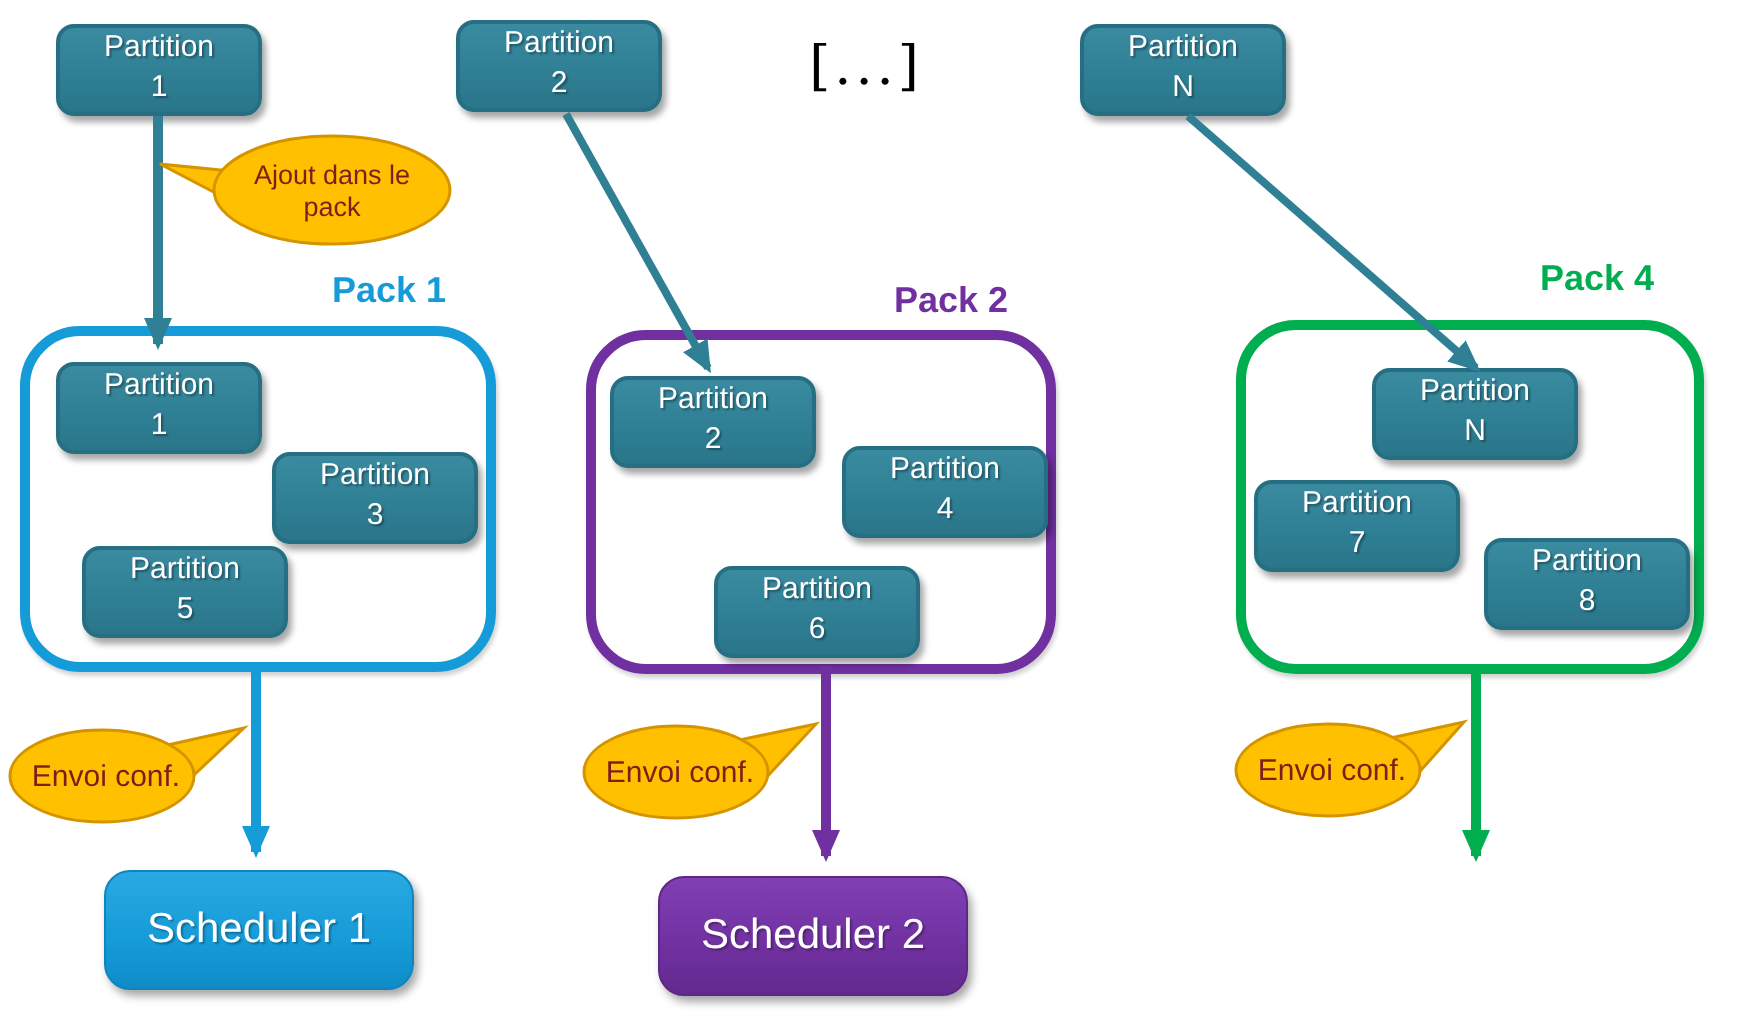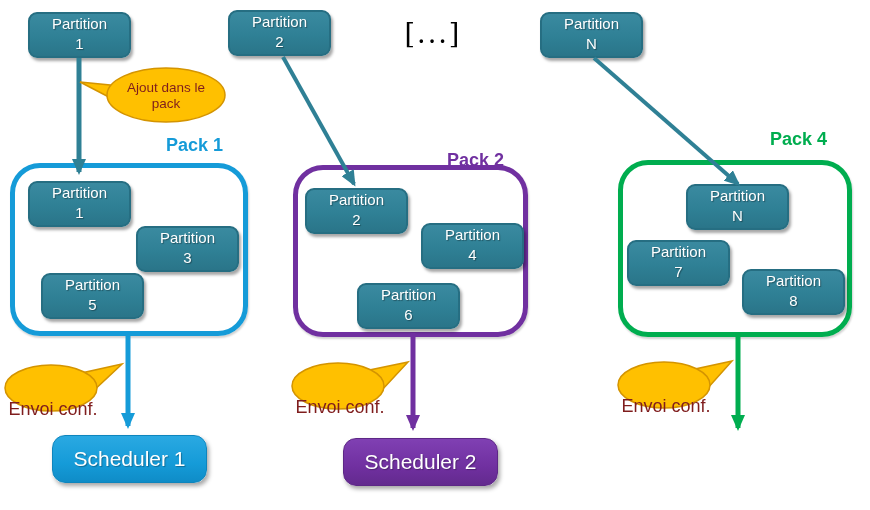--- a/index.html
+++ b/index.html
@@ -12,56 +12,56 @@
     position:absolute;background:transparent;border-radius:30px;
     border:5px solid #000;box-shadow:1px 2px 2px rgba(0,0,0,.18);
   }
   .pack1{left:10px;top:163px;width:228px;height:163px;border-color:var(--blue);}
   .pack2{left:293px;top:165px;width:225px;height:162px;border-color:var(--purple);}
   .pack3{left:618px;top:160px;width:224px;height:167px;border-color:var(--green);}
   .packlabel{
     position:absolute;font-weight:bold;font-size:18px;letter-spacing:0px;
   }
   .packlabel.pl1{left:166px;top:135px;color:var(--blue);}
-  .packlabel.pl2{left:447px;top:150px;color:var(--purple);}
+  .packlabel.pl2{left:447px;top:140px;color:var(--purple);}
   .packlabel.pl3{left:770px;top:129px;color:var(--green);}
   
   .pbox{
     position:absolute;width:103px;height:46px;border-radius:9px;
     background:linear-gradient(180deg,#3a8aa0 0%,var(--teal) 55%,#2a7589 100%);
     border:2px solid #266e82;box-sizing:border-box;
     color:#fff;text-align:center;font-size:15px;line-height:20px;
     display:flex;flex-direction:column;
     box-shadow:2px 3px 3px rgba(0,0,0,.35);
     text-shadow:1px 1px 1px rgba(0,0,0,.35);
   }
   .pbox span{display:block;}
   
   .sbox{
-    position:absolute;width:155px;height:48px;border-radius:13px;
+    position:absolute;width:155px;height:60px;border-radius:13px;
     color:#fff;font-size:21px;display:flex;align-items:center;justify-content:center;
     box-shadow:2px 3px 4px rgba(0,0,0,.35);text-shadow:1px 1px 1px rgba(0,0,0,.3);
     box-sizing:border-box;
   }
   .s1{left:52px;top:435px;background:linear-gradient(180deg,#2aa9e2 0%,var(--blue) 60%,#0f8cc7 100%);border:1px solid #0e85bd;}
-  .s2{left:343px;top:438px;background:linear-gradient(180deg,#8040b3 0%,var(--purple) 60%,#632a8e 100%);border:1px solid #5d2786;}
+  .s2{left:329px;top:438px;background:linear-gradient(180deg,#8040b3 0%,var(--purple) 60%,#632a8e 100%);border:1px solid #5d2786;}
   .s3{left:662px;top:438px;background:linear-gradient(180deg,#10bf5e 0%,var(--green) 60%,#009845 100%);border:1px solid #009441;}
   
   .ellipsis{
     position:absolute;left:398px;top:18px;width:70px;text-align:center;
     font-family:"DejaVu Serif",serif;font-size:27px;color:#000;letter-spacing:2px;
   }
   
   svg.overlay{position:absolute;left:0;top:0;pointer-events:none;}
   
   .callout-text{
     position:absolute;color:#7f1d1d;text-align:center;z-index:5;
   }
   .ct-ajout{left:114px;top:80px;width:104px;font-size:13.5px;line-height:16px;}
-  .ct-envoi{font-size:18px;width:96px;margin-top:19px;}
+  .ct-envoi{font-size:15px;width:96px;}
   .ct-e1{left:5px;top:380px;}
   .ct-e2{left:292px;top:378px;}
   .ct-e3{left:618px;top:377px;}
 </style>
 </head>
 <body>
 
 <div class="canvas">
 
   <div class="pack pack1"></div>

